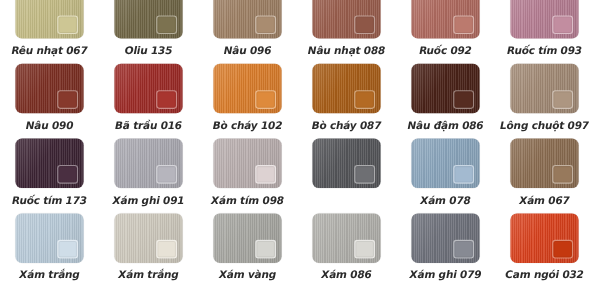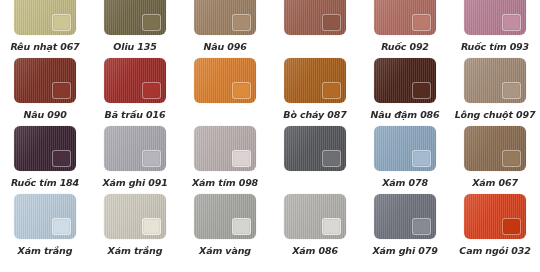--- a/index.html
+++ b/index.html
@@ -84,20 +84,21 @@
         <div class="tab" style="background: rgb(169, 140, 112);"></div>
       </div>
       <div class="label" style="color: rgb(43, 43, 43);">Nâu 096</div>
     </div>
     <div class="cell">
       <div class="swatch" style="background: rgb(154, 94, 77);">
         <div class="tex"></div>
         <div class="shade"></div>
         <div class="tab" style="background: rgb(142, 87, 71);"></div>
       </div>
+      <div class="label" style="color: rgb(43, 43, 43);">Nâu nhạt 088</div>
     </div>
     <div class="cell">
       <div class="swatch" style="background: rgb(176, 107, 96);">
         <div class="tex"></div>
         <div class="shade"></div>
         <div class="tab" style="background: rgb(187, 122, 110);"></div>
       </div>
       <div class="label" style="color: rgb(43, 43, 43);">Ruốc 092</div>
     </div>
     <div class="cell">
@@ -126,20 +127,21 @@
         <div class="tab" style="background: rgb(168, 53, 47);"></div>
       </div>
       <div class="label" style="color: rgb(43, 43, 43); font-style: italic;">Bã trầu 016</div>
     </div>
     <div class="cell">
       <div class="swatch" style="background: rgb(217, 124, 42);">
         <div class="tex"></div>
         <div class="shade"></div>
         <div class="tab" style="background: rgb(222, 138, 60);"></div>
       </div>
+      <div class="label" style="color: rgb(43, 43, 43);">Bò cháy 102</div>
     </div>
     <div class="cell">
       <div class="swatch" style="background: rgb(168, 94, 24);">
         <div class="tex"></div>
         <div class="shade"></div>
         <div class="tab" style="background: rgb(179, 106, 36);"></div>
       </div>
       <div class="label" style="color: rgb(43, 43, 43);">Bò cháy 087</div>
     </div>
     <div class="cell">
@@ -160,21 +162,21 @@
     </div>
   </div>
 
   <div class="row" id="row-3">
     <div class="cell">
       <div class="swatch" style="background: rgb(59, 35, 51);">
         <div class="tex"></div>
         <div class="shade"></div>
         <div class="tab" style="background: rgb(74, 47, 65);"></div>
       </div>
-      <div class="label" style="color: rgb(43, 43, 43);">Ruốc tím 184</div>
+      <div class="label" style="color: rgb(43, 43, 43);">Ruốc tím 173</div>
     </div>
     <div class="cell">
       <div class="swatch" style="background: rgb(169, 168, 176);">
         <div class="tex"></div>
         <div class="shade"></div>
         <div class="tab" style="background: rgb(182, 181, 189);"></div>
       </div>
       <div class="label" style="color: rgb(43, 43, 43);">Xám ghi 091</div>
     </div>
     <div class="cell">

